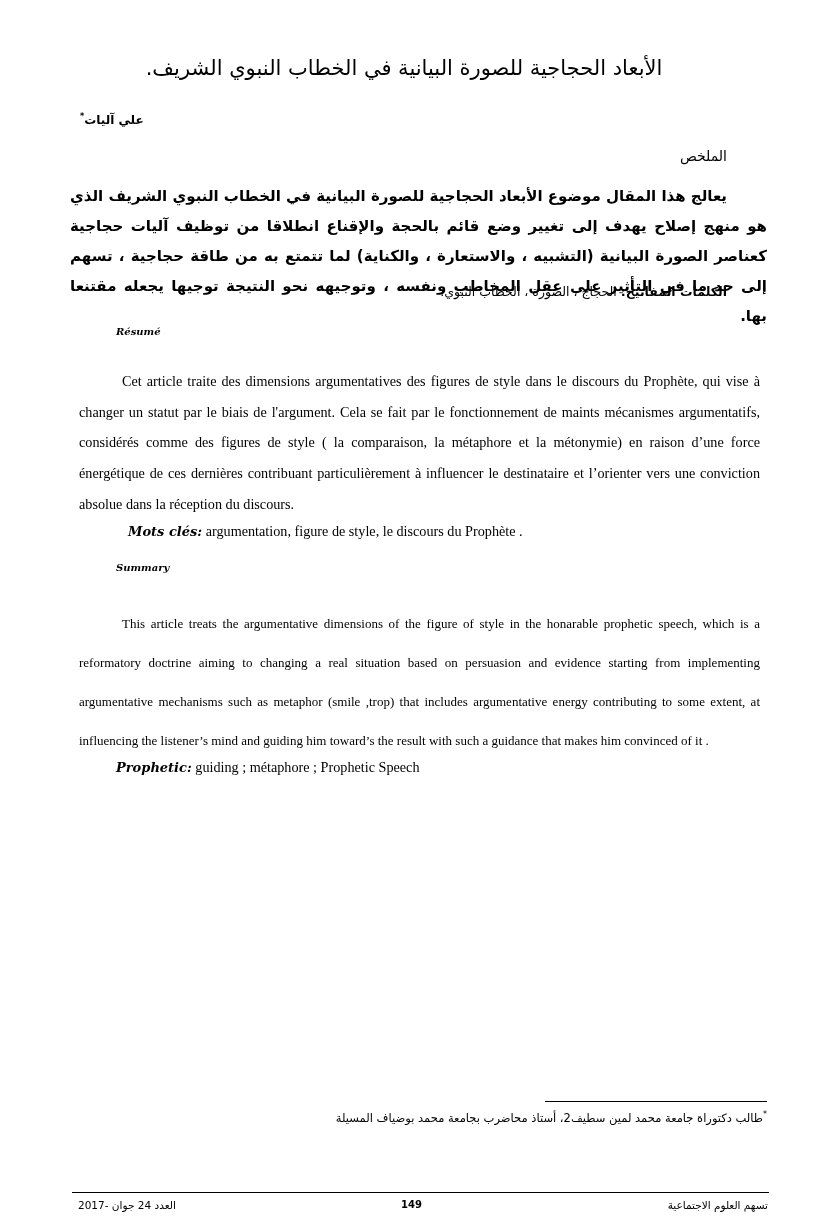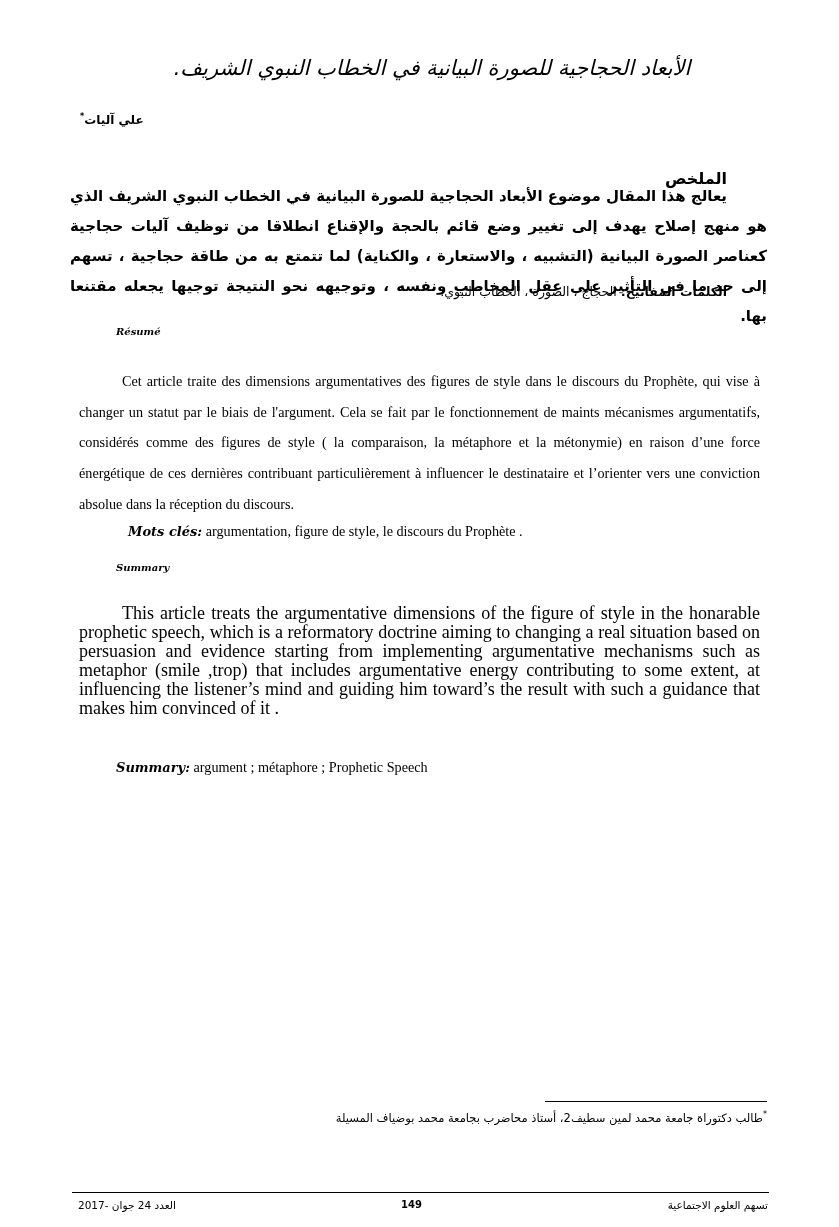--- a/index.html
+++ b/index.html
@@ -1,32 +1,32 @@
 <!DOCTYPE html>
 <html><head>
 <meta charset="utf-8">
 <style>
   html, body { margin: 0; padding: 0; background: #ffffff; }
   body { width: 839px; height: 1227px; position: relative; overflow: hidden; color: #000; font-family: "DejaVu Serif", serif; }
   .abs { position: absolute; }
-  .title { top: 56px; left: 132px; width: 600px; text-align: center; direction: rtl; font-family: "DejaVu Sans", sans-serif; font-size: 21px; font-style: italic; }
+  .title { top: 56px; left: 104px; width: 600px; text-align: center; direction: rtl; font-family: "DejaVu Sans", sans-serif; font-size: 21px; }
   .author { top: 112px; left: 80px; direction: rtl; font-family: "DejaVu Sans", sans-serif; font-size: 12px; font-weight: bold; }
   .author sup { font-size: 8px; }
-  .ar-heading { top: 148px; right: 112px; direction: rtl; font-family: "DejaVu Sans", sans-serif; font-size: 16px; font-weight: bold; margin-top: 21px; }
+  .ar-heading { top: 148px; right: 112px; direction: rtl; font-family: "DejaVu Sans", sans-serif; font-size: 14px; font-weight: normal; }
   .ar-abstract { top: 181px; left: 70px; width: 697px; direction: rtl; text-align: justify; font-family: "DejaVu Sans", sans-serif; font-size: 15px; font-weight: bold; line-height: 30px; }
   .ar-abstract p { margin: 0; text-indent: 40px; text-align-last: right; }
   .ar-keywords { top: 284px; right: 112px; direction: rtl; font-family: "DejaVu Sans", sans-serif; font-size: 12.5px; margin-left: 31px; }
   .ar-keywords b { font-weight: bold; }
   .sec-heading { font-family: "DejaVu Serif", serif; font-style: italic; font-weight: bold; font-size: 10px; }
   .fr-heading { top: 326px; left: 116px; }
   .fr-body { top: 360px; left: 73px; width: 693px; font-family: "Liberation Serif", serif; font-size: 14.2px; line-height: 30.7px; text-align: justify; }
   .fr-body p, .en-body p { margin: 6px; text-indent: 43px; }
   .fr-keywords { top: 523px; left: 128px; font-family: "Liberation Serif", serif; font-size: 14.2px; }
   .en-heading { top: 562px; left: 116px; }
-  .en-body { top: 598px; left: 73px; width: 693px; font-family: "Liberation Serif", serif; font-size: 18px; line-height: 19px; text-align: justify; }
+  .en-body { top: 598px; left: 73px; width: 693px; font-family: "Liberation Serif", serif; font-size: 13px; line-height: 39px; text-align: justify; }
   .en-keywords { top: 759px; left: 116px; font-family: "Liberation Serif", serif; font-size: 14.2px; }
   .kw-label { font-family: "DejaVu Serif", serif; font-style: italic; font-weight: bold; font-size: 13px; }
   .fn-rule { top: 1101px; left: 545px; width: 222px; height: 0; border-top: 1.2px solid #000; }
   .footnote { top: 1110px; right: 72px; direction: rtl; font-family: "DejaVu Sans", sans-serif; font-size: 11.5px; }
   .footnote sup { font-size: 8px; }
   .footer-rule { top: 1192px; left: 72px; width: 697px; height: 0; border-top: 1.2px solid #000; }
   .footer-right { top: 1199px; right: 71px; direction: rtl; font-family: "DejaVu Sans", sans-serif; font-size: 10.5px; }
   .footer-center { top: 1199px; left: 401px; font-family: "DejaVu Sans", sans-serif; font-size: 10px; font-weight: bold; }
   .footer-left { top: 1199px; left: 78px; direction: rtl; font-family: "DejaVu Sans", sans-serif; font-size: 10.5px; }
 </style>
@@ -52,21 +52,21 @@
 </div>
 
 <div class="abs fr-keywords"><span class="kw-label">Mots clés:</span><span> argumentation, figure de style, le discours du Prophète .</span></div>
 
 <div class="abs sec-heading en-heading">Summary</div>
 
 <div class="abs en-body">
   <p>This article treats the argumentative dimensions of the figure of style in the honarable prophetic speech, which is a reformatory doctrine aiming to changing a real situation based on persuasion and evidence starting from implementing argumentative mechanisms such as metaphor (smile ,trop) that includes argumentative energy contributing to some extent, at influencing the listener’s mind and guiding him toward’s the result with such a guidance that makes him convinced of it .</p>
 </div>
 
-<div class="abs en-keywords"><span class="kw-label">Summary:</span><span> argument ; métaphore ; Prophetic Speech</span></div>
+<div class="abs en-keywords"><span class="kw-label">Prophetic:</span><span> guiding ; métaphore ; Prophetic Speech</span></div>
 
 <div class="abs fn-rule"></div>
 
 <div class="abs footnote"><sup>*</sup><span>طالب دكتوراة جامعة محمد لمين سطيف2، أستاذ محاضرب بجامعة محمد بوضياف المسيلة</span></div>
 
 <div class="abs footer-rule"></div>
 
 <div class="abs footer-right">تسهم العلوم الاجتماعية</div>
 <div class="abs footer-center">149</div>
 <div class="abs footer-left">العدد 24 جوان -2017</div>

